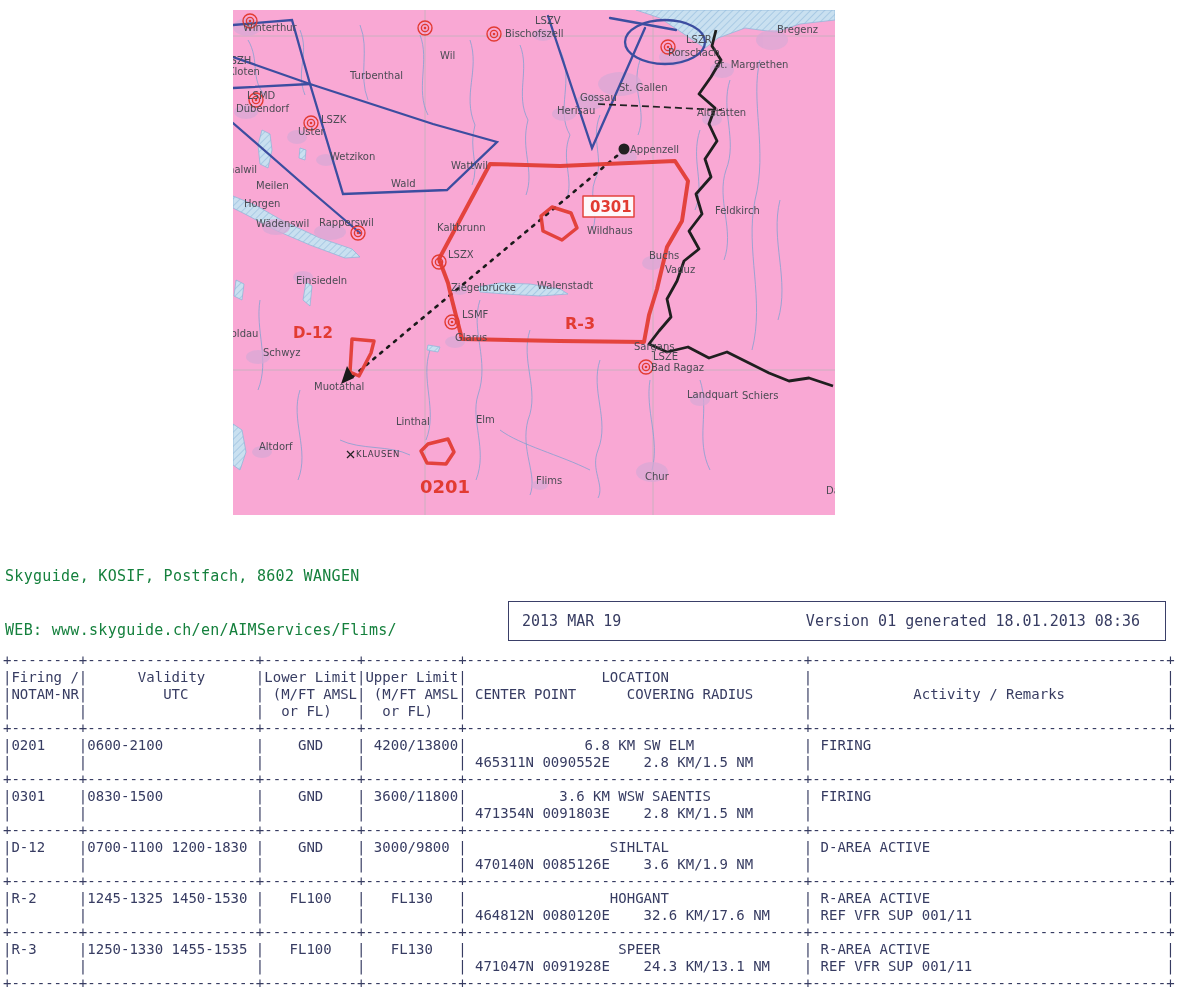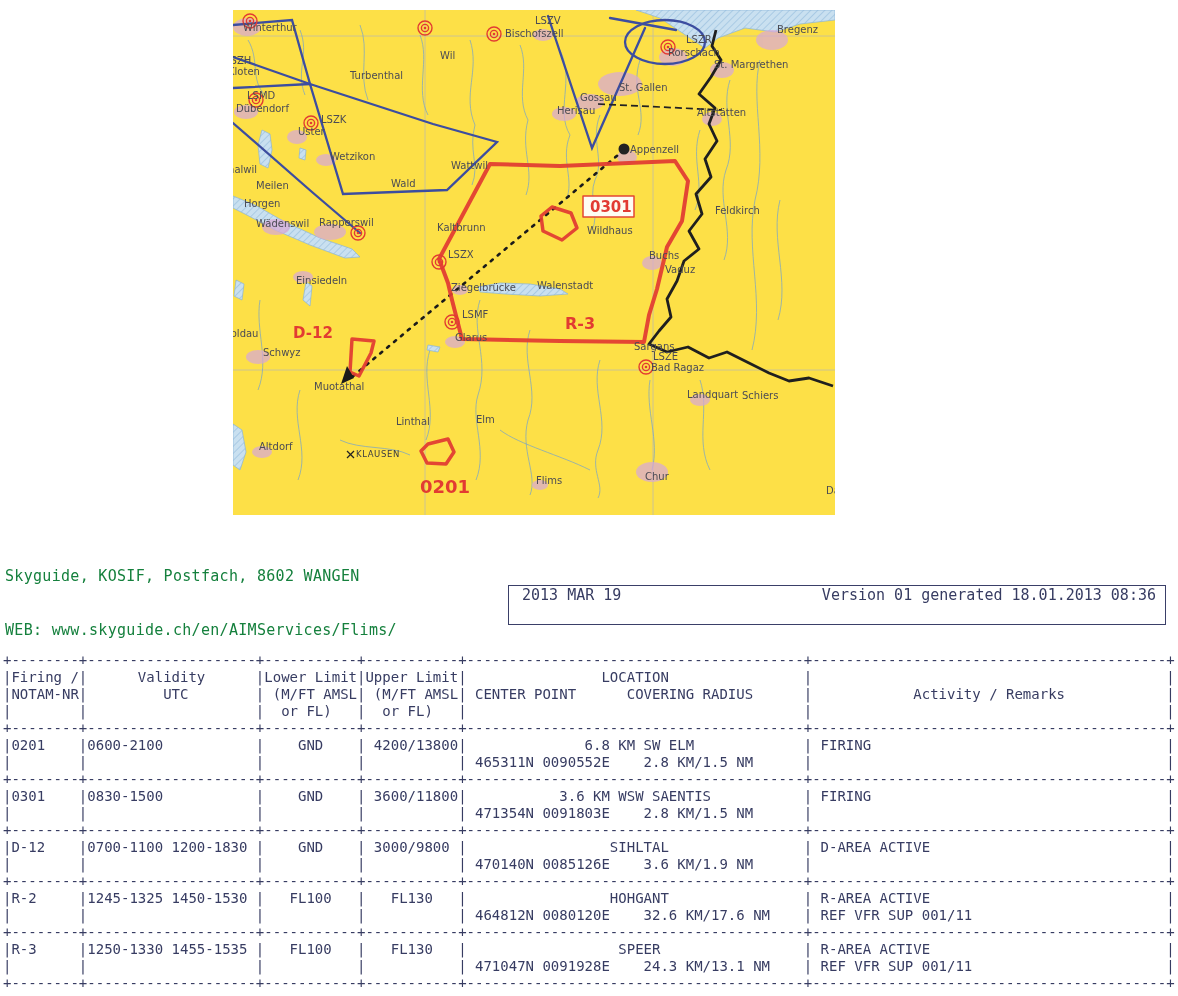--- a/index.html
+++ b/index.html
@@ -1,39 +1,39 @@
 <!DOCTYPE html>
 <html><head>
 <meta charset="utf-8">
 <style>
   html,body{margin:0;padding:0;background:#fff;}
   body{position:relative;width:1178px;height:996px;overflow:hidden;
        font-family:"DejaVu Sans Mono",monospace;color:#373c62;}
 
   
-  .map{position:absolute;left:233px;top:10px;width:602px;height:505px;background:#fde047;}
+  .map{position:absolute;left:233px;top:10px;width:602px;height:505px;background:#f9a8d4;}
   .map svg{display:block;}
   .lbl{font-family:"DejaVu Sans",sans-serif;font-size:10px;fill:#4b4b54;}
   .lbl.sm{font-size:8.5px;fill:#3a3a42;letter-spacing:.6px;}
   .lbl.red{fill:#e23b32;font-weight:bold;font-family:"DejaVu Sans",sans-serif;}
   .lbl.r16{font-size:15px;}
   .lbl.r17{font-size:16px;}
   .lbl.r19{font-size:18px;}
   .lbl.rbox{font-size:15px;}
 
   
   .contact{position:absolute;left:5px;top:531px;font-size:15px;line-height:18px;
            letter-spacing:.3px;white-space:pre;color:#15803d;}
 
   
-  .datebox{position:absolute;left:508px;top:585px;width:658px;height:40px;
+  .datebox{position:absolute;left:508px;top:601px;width:658px;height:40px;
            border:1.6px solid #3a3f68;box-sizing:border-box;display:flex;
-           align-items:flex-start;justify-content:space-between;font-size:15px;}
+           align-items:center;justify-content:space-between;font-size:15px;}
   .datebox .d{margin-left:13px;}
-  .datebox .v{margin-right:9px;}
+  .datebox .v{margin-right:25px;}
 
   
   .notam{position:absolute;left:3px;top:652px;margin:0;font-family:"DejaVu Sans Mono",monospace;
          font-size:14px;line-height:17px;color:#373c62;white-space:pre;}
 </style>
 </head>
 <body>
 
 <div class="map">
   <svg width="602" height="505" viewBox="233 10 602 505" xmlns="http://www.w3.org/2000/svg">

